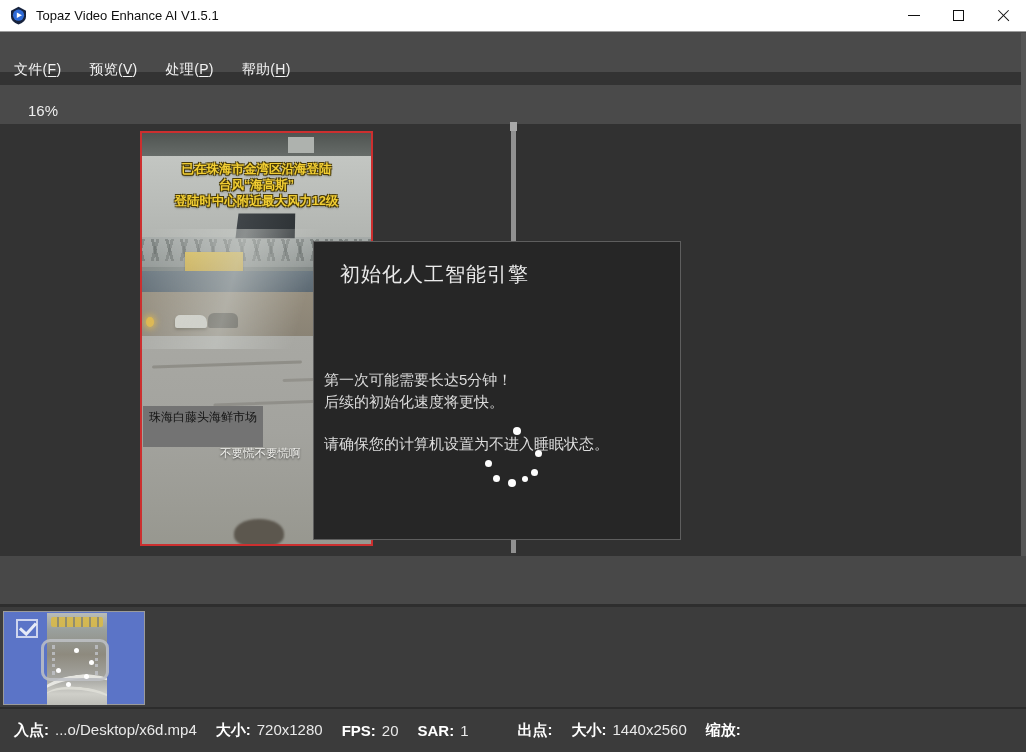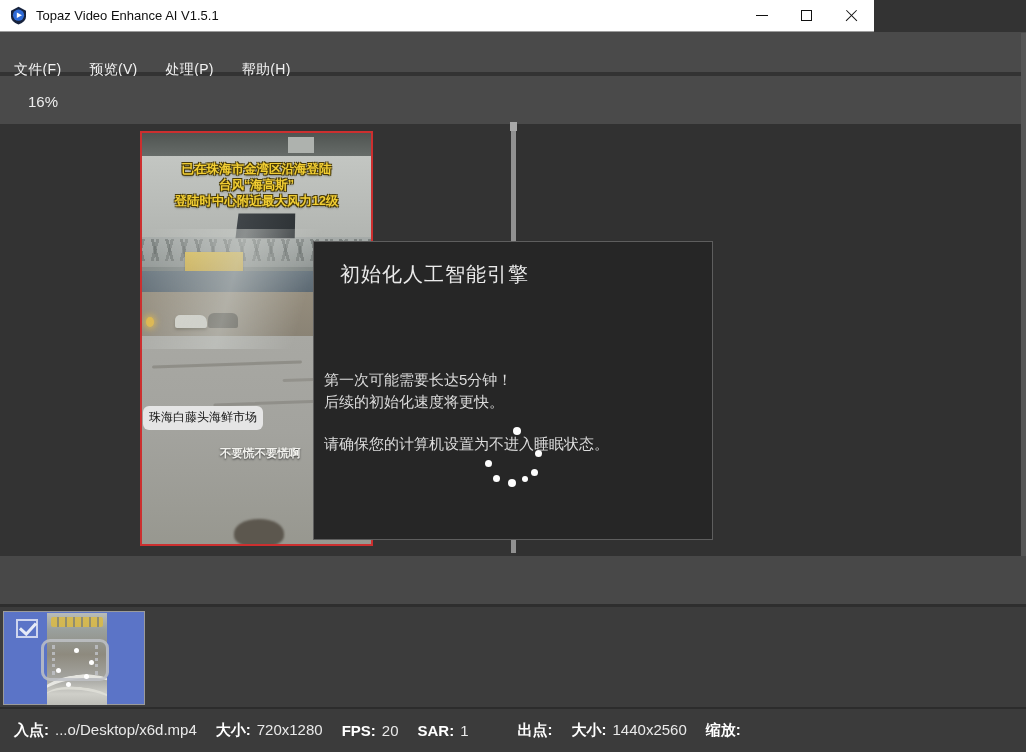--- a/index.html
+++ b/index.html
@@ -1,38 +1,38 @@
 <!DOCTYPE html>
 <html><head>
 <meta charset="utf-8">
 <style>
   * { margin:0; padding:0; box-sizing:border-box; }
   html,body { width:1026px; height:752px; background:#333; overflow:hidden; }
   body { font-family:"Liberation Sans","DejaVu Sans",sans-serif; }
   .app { position:relative; width:1026px; height:752px; background:#333; outline:1px solid #8a8a8a; }
 
   
-  .titlebar { position:absolute; left:0; top:0; width:874px; height:32px; background:#ffffff; border-bottom:1px solid #9c9c9c; display:flex; align-items:center; }
+  .titlebar { position:absolute; left:0; top:0; width:1026px; height:32px; background:#ffffff; border-bottom:1px solid #9c9c9c; display:flex; align-items:center; }
   .logo { width:19px; height:19px; margin-left:9px; }
   .title-text { margin-left:8px; font-size:13px; color:#101010; }
   .win-controls { position:absolute; right:0; top:0; height:31px; display:flex; }
   .win-btn { width:45px; height:31px; display:flex; align-items:center; justify-content:center; }
   .glyph-min { width:12px; height:0; border-top:1px solid #111; display:block; }
   .glyph-max { width:11px; height:11px; border:1px solid #111; display:block; }
   .glyph-close { position:relative; width:13px; height:13px; display:block; }
   .glyph-close::before,.glyph-close::after { content:""; position:absolute; left:-1px; top:6px; width:15px; height:1.4px; background:#111; }
   .glyph-close::before { transform:rotate(45deg); }
   .glyph-close::after { transform:rotate(-45deg); }
 
   
   .menubar { position:absolute; left:0; top:32px; width:1026px; height:40px; background:#4a4a4a; display:flex; align-items:center; padding-left:14px; gap:28px; }
   .menu-item { font-size:14px; color:#f2f2f2; letter-spacing:.3px;margin-top:36px; }
   .mn { text-decoration:underline; text-underline-offset:2px; }
 
-  .toolbar { position:absolute; left:0; top:76px; width:1026px; height:52px; background:#4a4a4a;text-decoration:underline; }
+  .toolbar { position:absolute; left:0; top:85px; width:1026px; height:52px; background:#4a4a4a;text-decoration:underline; }
   .zoom-val { position:absolute; left:28px; top:17px; font-size:15px; color:#ededed; }
   .circle-btn { position:absolute; top:86px; width:27px; height:27px; border-radius:50%; background:#565656; display:flex; align-items:center; justify-content:center; }
   .circle-btn svg { display:block; }
   .slider-handle { position:absolute; left:189px; top:84px; width:7px; height:30px; border-radius:3px; background:#707070; }
   .load-bar1 { position:absolute; left:198px; top:92px; width:205px; height:5px; }
   .load-bar2 { position:absolute; left:198px; top:100px; width:205px; height:3px; }
   .frame-input { position:absolute; top:84px; width:63px; height:30px; background:#6a6a6a; border:none; border-radius:2px; color:#949494; font-size:15px; padding-left:10px; font-family:inherit; }
   .frame-input.bright { color:#c9c9c9; }
   .tb-sep { position:absolute; top:88px; font-size:15px; color:#9a9a9a; }
   .tb-icon { position:absolute; top:84px; }
@@ -61,27 +61,27 @@
     background:repeating-linear-gradient(75deg, rgba(90,96,94,.55) 0 3px, rgba(170,176,173,0) 3px 14px),
                repeating-linear-gradient(-75deg, rgba(90,96,94,.45) 0 3px, rgba(170,176,173,0) 3px 14px); }
   .v-board { left:43px; top:119px; width:58px; height:28px; background:linear-gradient(#dcbd50,#c7a63e); box-shadow:0 1px 2px rgba(0,0,0,.3); }
   .v-wall { left:0; top:138px; width:100%; height:21px; background:linear-gradient(#69767f,#5d6a74); }
   .v-water { left:0; top:159px; width:100%; height:44px; background:linear-gradient(#958d7d,#8a8375); }
   .v-car-white { left:33px; top:182px; width:32px; height:13px; border-radius:5px 7px 2px 2px; background:#d3d3cb; box-shadow:0 2px 3px rgba(60,55,40,.5); }
   .v-car-dark { left:66px; top:180px; width:30px; height:15px; border-radius:6px 6px 2px 2px; background:#4e4b42; }
   .v-lamp { left:4px; top:184px; width:8px; height:10px; border-radius:50%; background:#e0b43c; box-shadow:0 0 6px 2px rgba(224,180,60,.8); }
   .v-road { left:0; top:203px; width:100%; height:212px; background:linear-gradient(#a8a8a3 0%, #a3a39e 45%, #97978f 100%); }
   .v-mist { left:0; top:96px; width:100%; height:120px; background:linear-gradient(105deg, rgba(205,208,204,.0) 0%, rgba(205,208,204,.55) 40%, rgba(205,208,204,.0) 70%); }
-  .v-label { left:1px; top:273px; background:#e5e5e5; color:#141414; font-size:12px; padding:3px 6px 4px; white-space:nowrap;border-radius:6px; }
-  .v-sub { left:78px; top:313px; color:#f2f2ee; font-size:11.5px; font-weight:bold; text-shadow:0 1px 2px rgba(40,40,40,.9); white-space:nowrap;text-align:right; }
+  .v-label { left:1px; top:273px; background:#737373; color:#141414; font-size:12px; padding:3px 6px 21px; white-space:nowrap; }
+  .v-sub { left:78px; top:313px; color:#f2f2ee; font-size:11.5px; font-weight:normal; text-shadow:0 1px 2px rgba(40,40,40,.9); white-space:nowrap;text-align:right; }
   .v-blob { left:92px; top:386px; width:50px; height:28px; border-radius:50% 50% 40% 40%; background:#5c574e; filter:blur(1px); }
   .v-streak { left:10px; top:230px; width:150px; height:3px; background:rgba(120,118,110,.5); border-radius:2px; transform:rotate(-2deg); box-shadow:60px 40px 0 rgba(120,118,110,.45), 130px 18px 0 rgba(120,118,110,.4); }
 
   
-  .dialog { position:absolute; left:313px; top:117px; width:400px; height:299px; background:#262626; border:1px solid #5e5e5e; }
+  .dialog { position:absolute; left:313px; top:117px; width:368px; height:299px; background:#262626; border:1px solid #5e5e5e; }
   .dialog-title { position:absolute; left:26px; top:19px; font-size:20px; color:#eaeaea; letter-spacing:1px; }
   .spin-dot { position:absolute; border-radius:50%; background:#fdfdfd; }
   .dialog-body { position:absolute; left:10px; top:127px; font-size:15px; color:#dcdcdc; line-height:22px; }
   .dialog-body .gap { height:20px; }
 
   
   .btoolbar { position:absolute; left:0; top:556px; width:1026px; height:48px; background:#484848; }
 
   
   .strip { position:absolute; left:0; top:604px; width:1026px; height:103px; background:#3c3c3c; border-top:3px solid #2e2e2e; }

